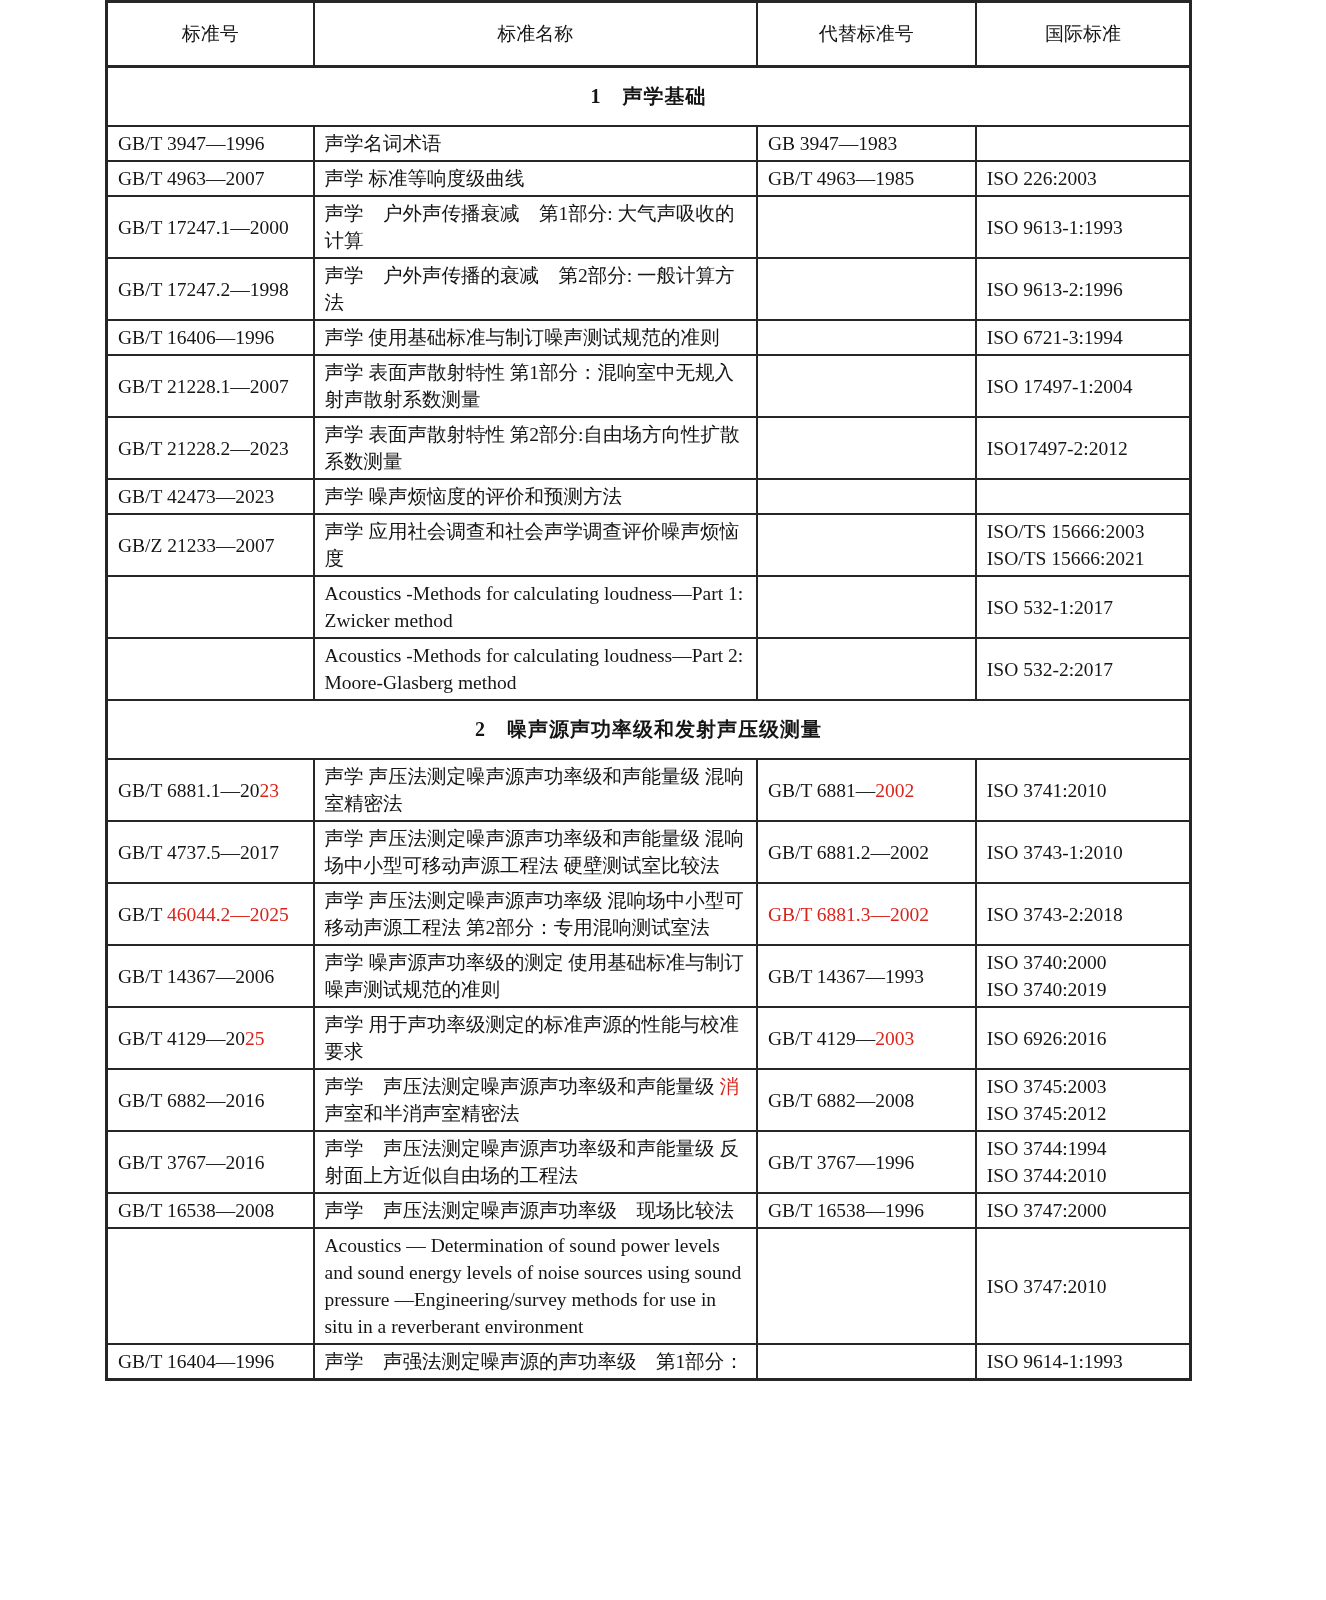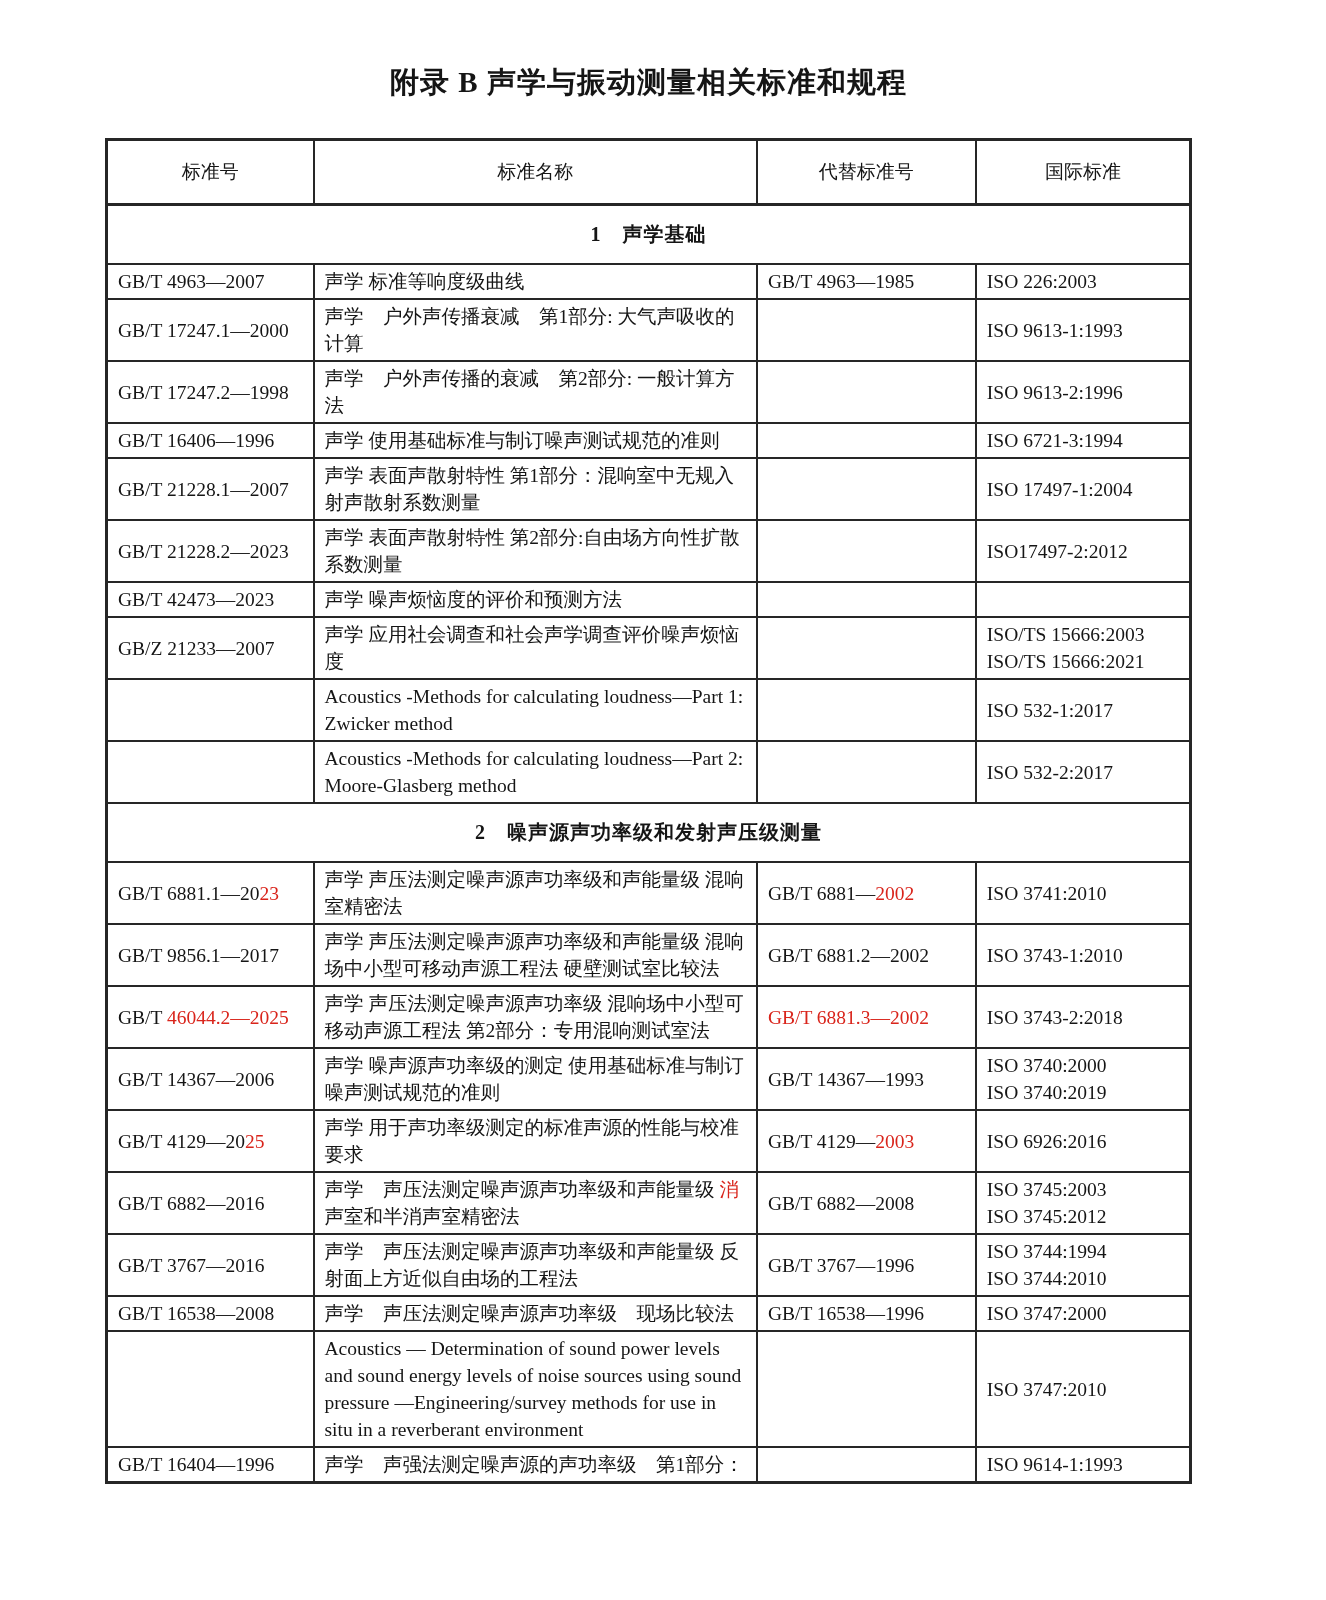--- a/index.html
+++ b/index.html
@@ -31,40 +31,45 @@
   td.section {
     text-align: center; font-weight: bold; font-size: 20px; padding: 15px 16px;
     letter-spacing: 1px;
   }
   span.red { color: var(--red-color); }
 </style>
 </head>
 <body>
 
 <div class="doc">
-  <h1 class="title">附录 B  声学与振动测量相关标准和规程</h1>
 
   <table class="std-table">
     <colgroup>
       <col class="w0">
         <col class="w1">
         <col class="w2">
         <col class="w3">
     </colgroup>
     <thead>
       <tr>
         <th>标准号</th>
         <th>标准名称</th>
         <th>代替标准号</th>
         <th>国际标准</th>
       </tr>
     </thead>
     <tbody>
         <tr>
           <td colspan="4" class="section">1　声学基础</td>
+        </tr>
+        <tr>
+          <td><span>GB/T 3947—1996</span></td>
+          <td><span>声学名词术语</span></td>
+          <td><span>GB 3947—1983</span></td>
+          <td></td>
         </tr>
         <tr>
           <td><span>GB/T 4963—2007</span></td>
           <td><span>声学 标准等响度级曲线</span></td>
           <td><span>GB/T 4963—1985</span></td>
           <td><span>ISO 226:2003</span></td>
         </tr>
         <tr>
           <td><span>GB/T 17247.1—2000</span></td>
           <td><span>声学　户外声传播衰减　第1部分: 大气声吸收的计算</span></td>
@@ -123,21 +128,21 @@
         <tr>
           <td colspan="4" class="section">2　噪声源声功率级和发射声压级测量</td>
         </tr>
         <tr>
           <td><span>GB/T 6881.1—20</span><span class="red">23</span></td>
           <td><span>声学 声压法测定噪声源声功率级和声能量级 混响室精密法</span></td>
           <td><span>GB/T 6881—</span><span class="red">2002</span></td>
           <td><span>ISO 3741:2010</span></td>
         </tr>
         <tr>
-          <td><span>GB/T 9856.1—2017</span></td>
+          <td><span>GB/T 4737.5—2017</span></td>
           <td><span>声学 声压法测定噪声源声功率级和声能量级 混响场中小型可移动声源工程法 硬壁测试室比较法</span></td>
           <td><span>GB/T 6881.2—2002</span></td>
           <td><span>ISO 3743-1:2010</span></td>
         </tr>
         <tr>
           <td><span>GB/T </span><span class="red">46044.2—2025</span></td>
           <td><span>声学 声压法测定噪声源声功率级 混响场中小型可移动声源工程法 第2部分：专用混响测试室法</span></td>
           <td><span class="red">GB/T 6881.3—2002</span></td>
           <td><span>ISO 3743-2:2018</span></td>
         </tr>

